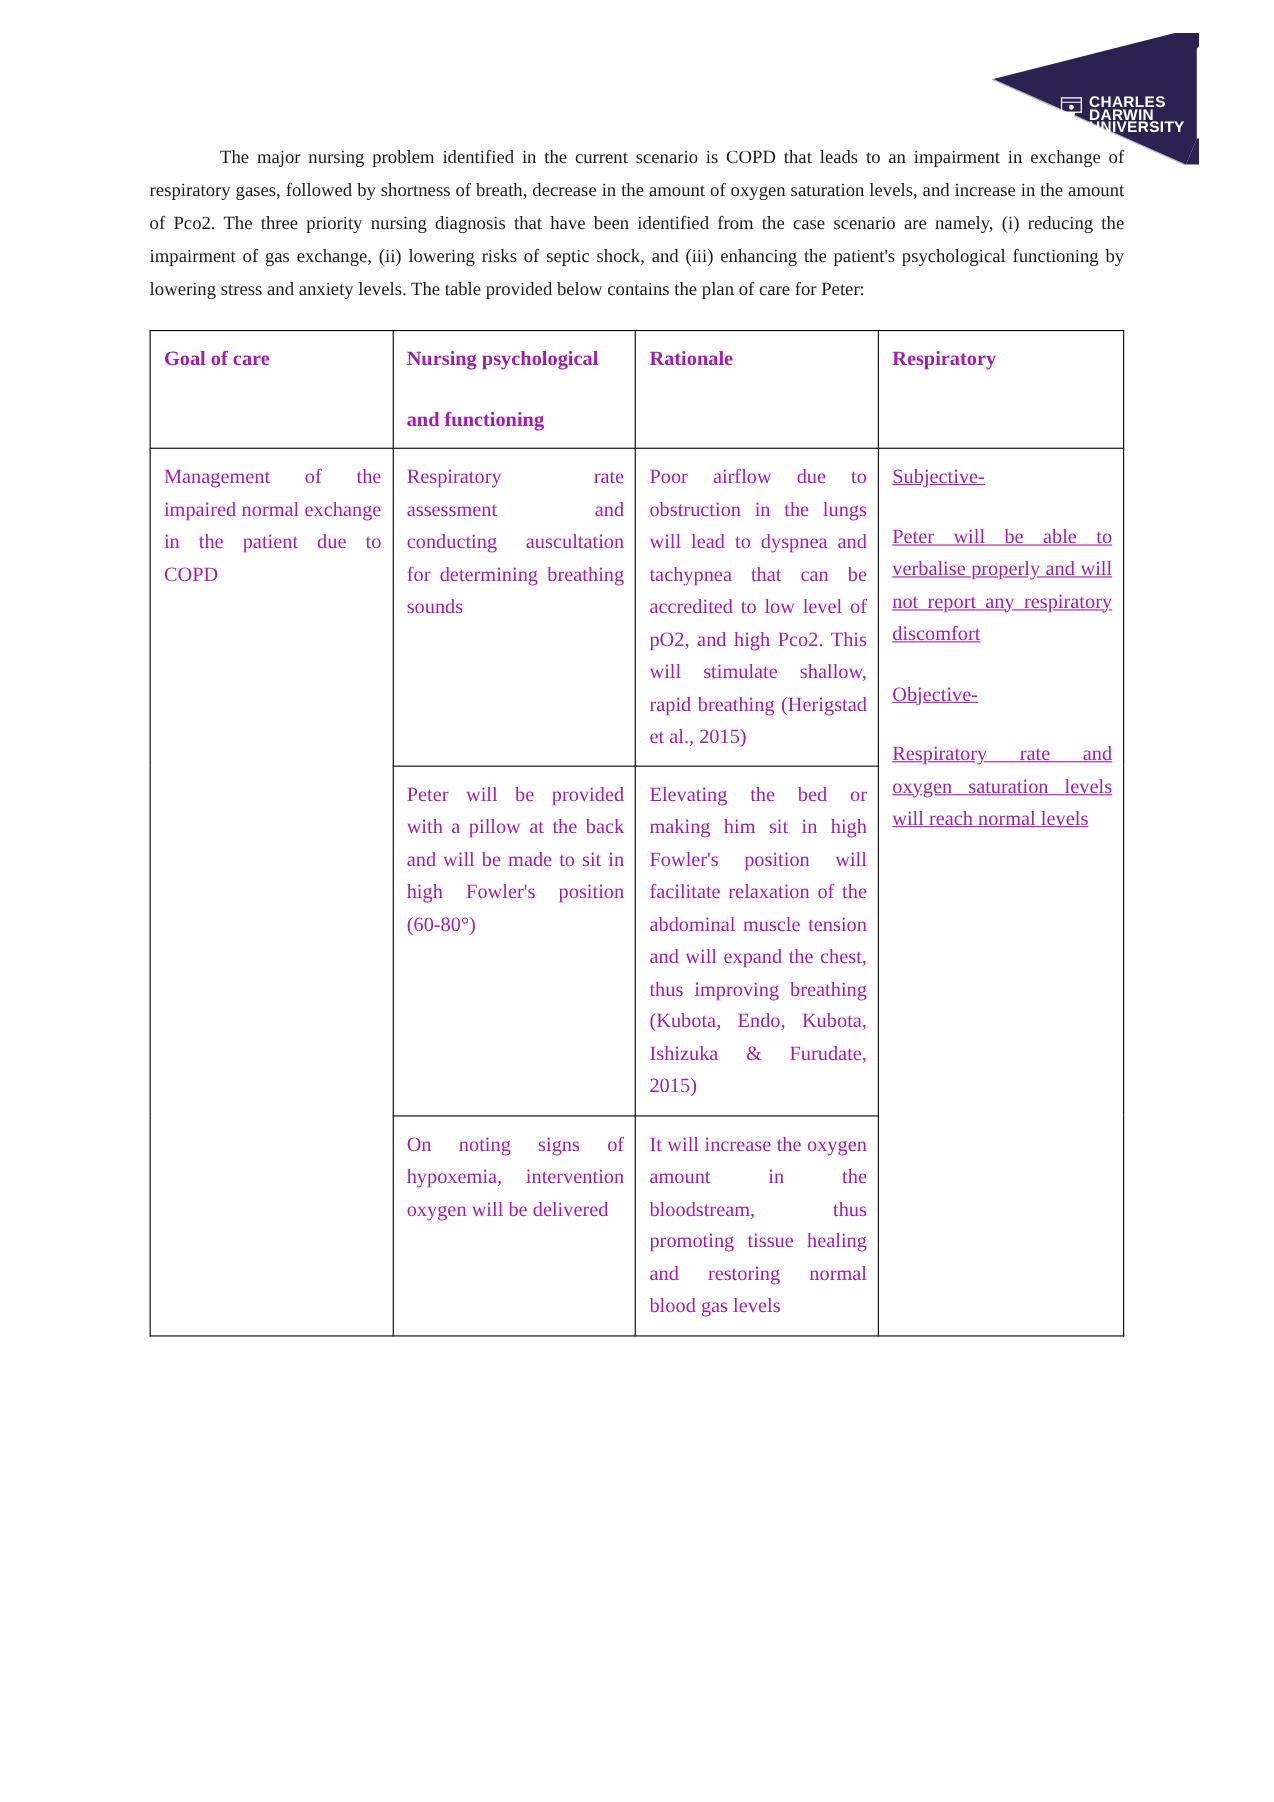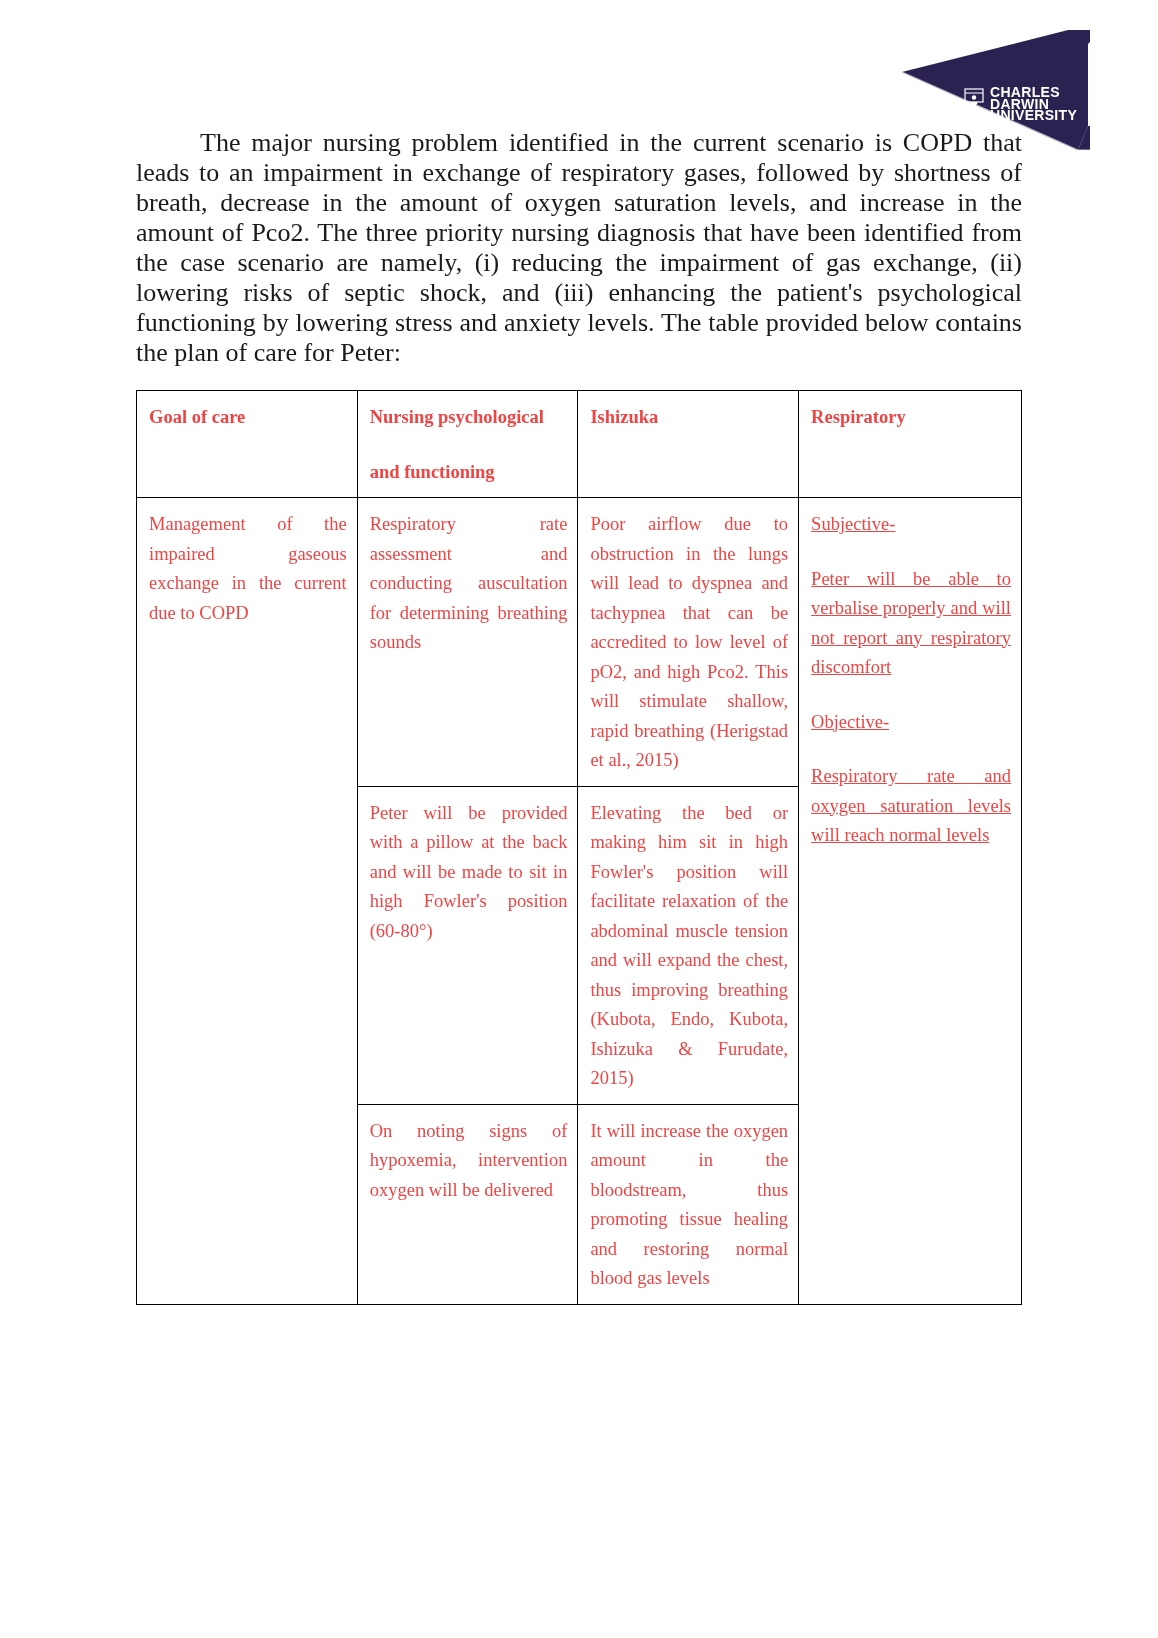--- a/index.html
+++ b/index.html
@@ -59,21 +59,21 @@
 
   
   .content {
     position: absolute;
     left: 136px;
     top: 128px;
     width: 886px;
   }
   .para {
     font-family: "Liberation Serif", serif;
-    font-size: 26px;
+    font-size: 17px;
     line-height: 30px;
     text-align: justify;
     text-justify: inter-word;
     margin: 0 0 22px 0;
     text-indent: 64px;
     color: #1a1a1a;
   }
 
   
   .care-table {
@@ -84,21 +84,21 @@
   }
   .care-table td, .care-table th {
     border: 1.3px solid #000000;
     vertical-align: top;
     padding: 12px 10px 10px 12px;
     font-size: 18.5px;
     line-height: 29.5px;
     text-align: justify;
     text-justify: inter-word;
     font-family: "Liberation Serif", serif;
-    color: #ef4444;
+    color: #a21caf;
     font-weight: normal;
   }
   .care-table th {
     font-weight: bold;
     text-align: left;
     height: 78px;
   }
   .head-line2 {
     display: block;
     margin-top: 25px;
@@ -151,27 +151,27 @@
           <col class="col3">
           <col class="col4">
       </colgroup>
       <thead>
         <tr>
           <th>Goal of care</th>
           <th>
             <span>Nursing psychological</span>
             <span class="head-line2">and functioning</span>
           </th>
-          <th>Ishizuka</th>
+          <th>Rationale</th>
           <th>Respiratory</th>
         </tr>
       </thead>
       <tbody>
         <tr>
-          <td rowspan="3">Management of the impaired gaseous exchange in the current due to COPD</td>
+          <td rowspan="3">Management of the impaired normal exchange in the patient due to COPD</td>
           <td>Respiratory rate assessment and conducting auscultation for determining breathing sounds</td>
           <td>Poor airflow due to obstruction in the lungs will lead to dyspnea and tachypnea that can be accredited to low level of pO2, and high Pco2. This will stimulate shallow, rapid breathing (Herigstad et al., 2015)</td>
           <td rowspan="3" class="nojust">
             <p class="cell-p">Subjective-</p>
             <p class="cell-p" style="text-align:justify">Peter will be able to verbalise properly and will not report any respiratory discomfort</p>
             <p class="cell-p">Objective-</p>
             <p class="cell-p" style="text-align:justify">Respiratory rate and oxygen saturation levels will reach normal levels</p>
           </td>
         </tr>
         <tr>

